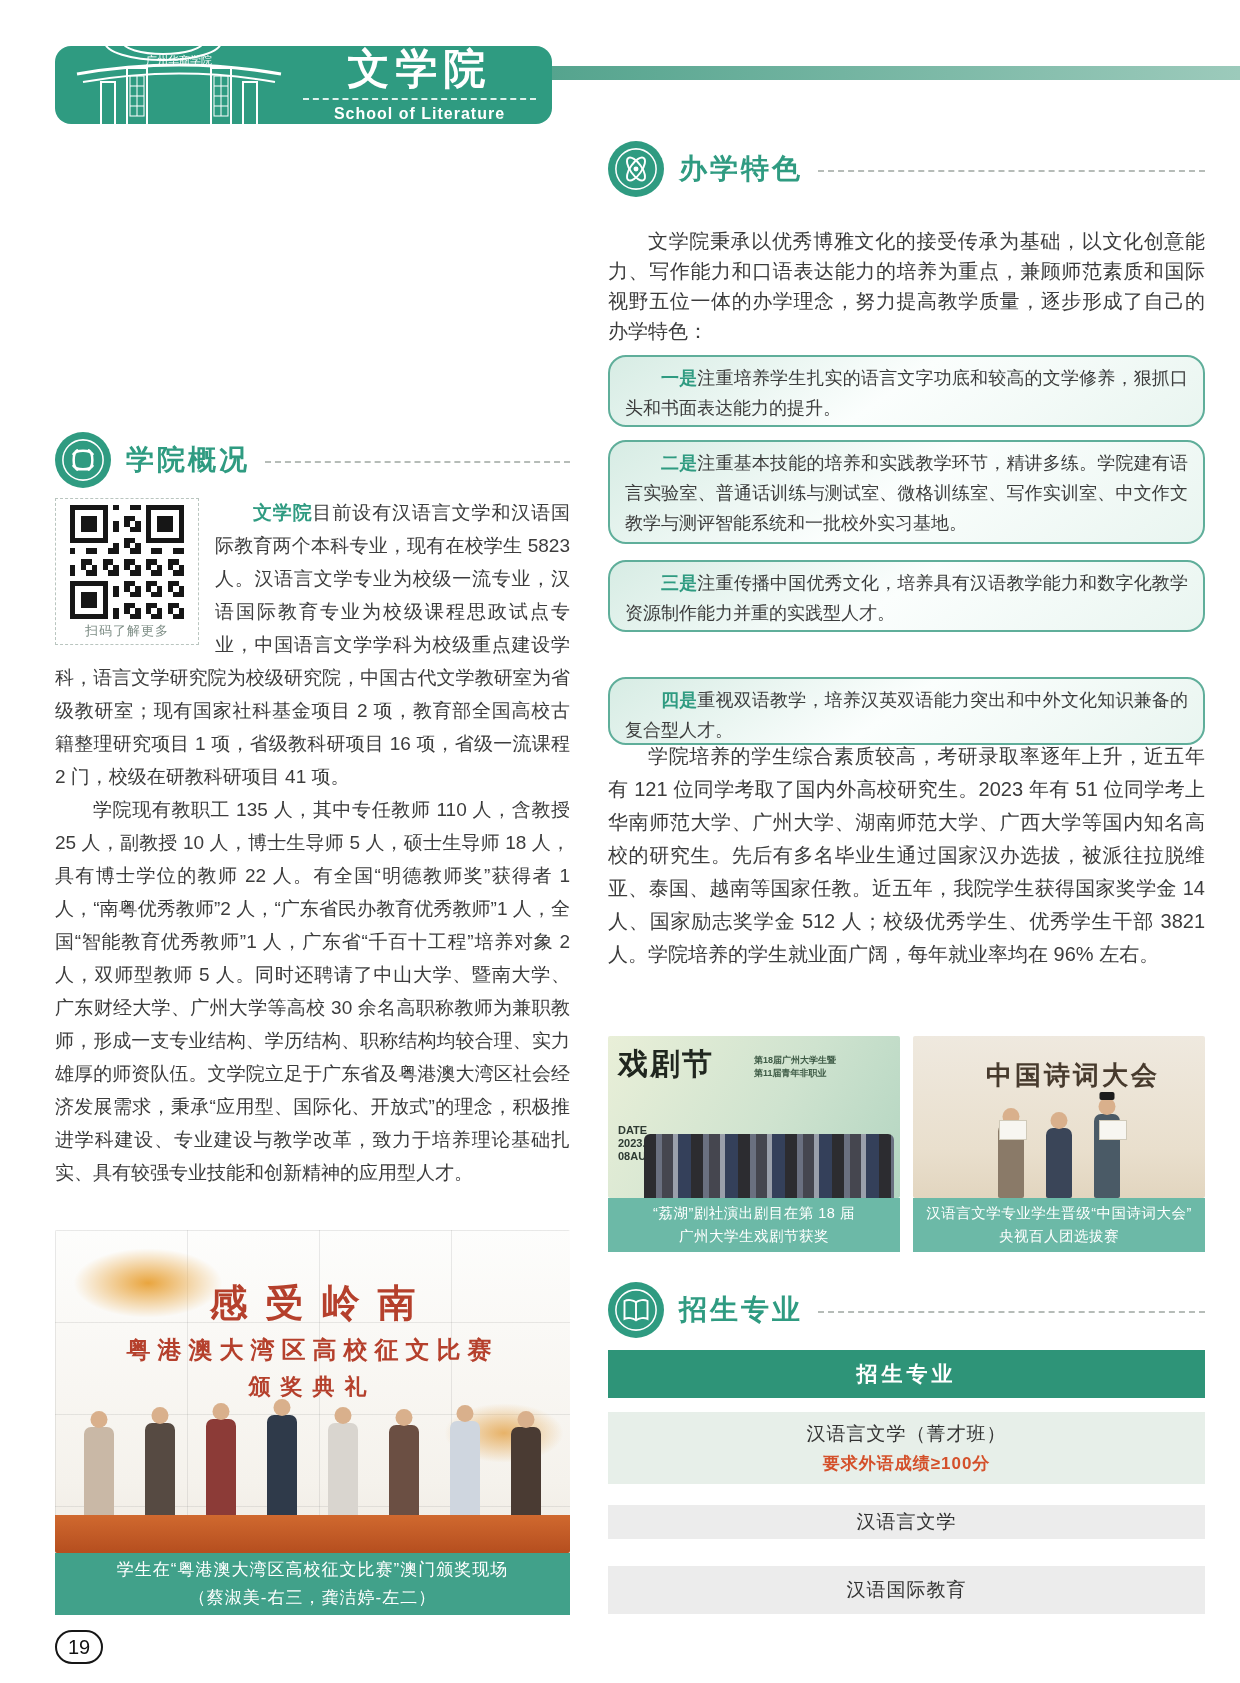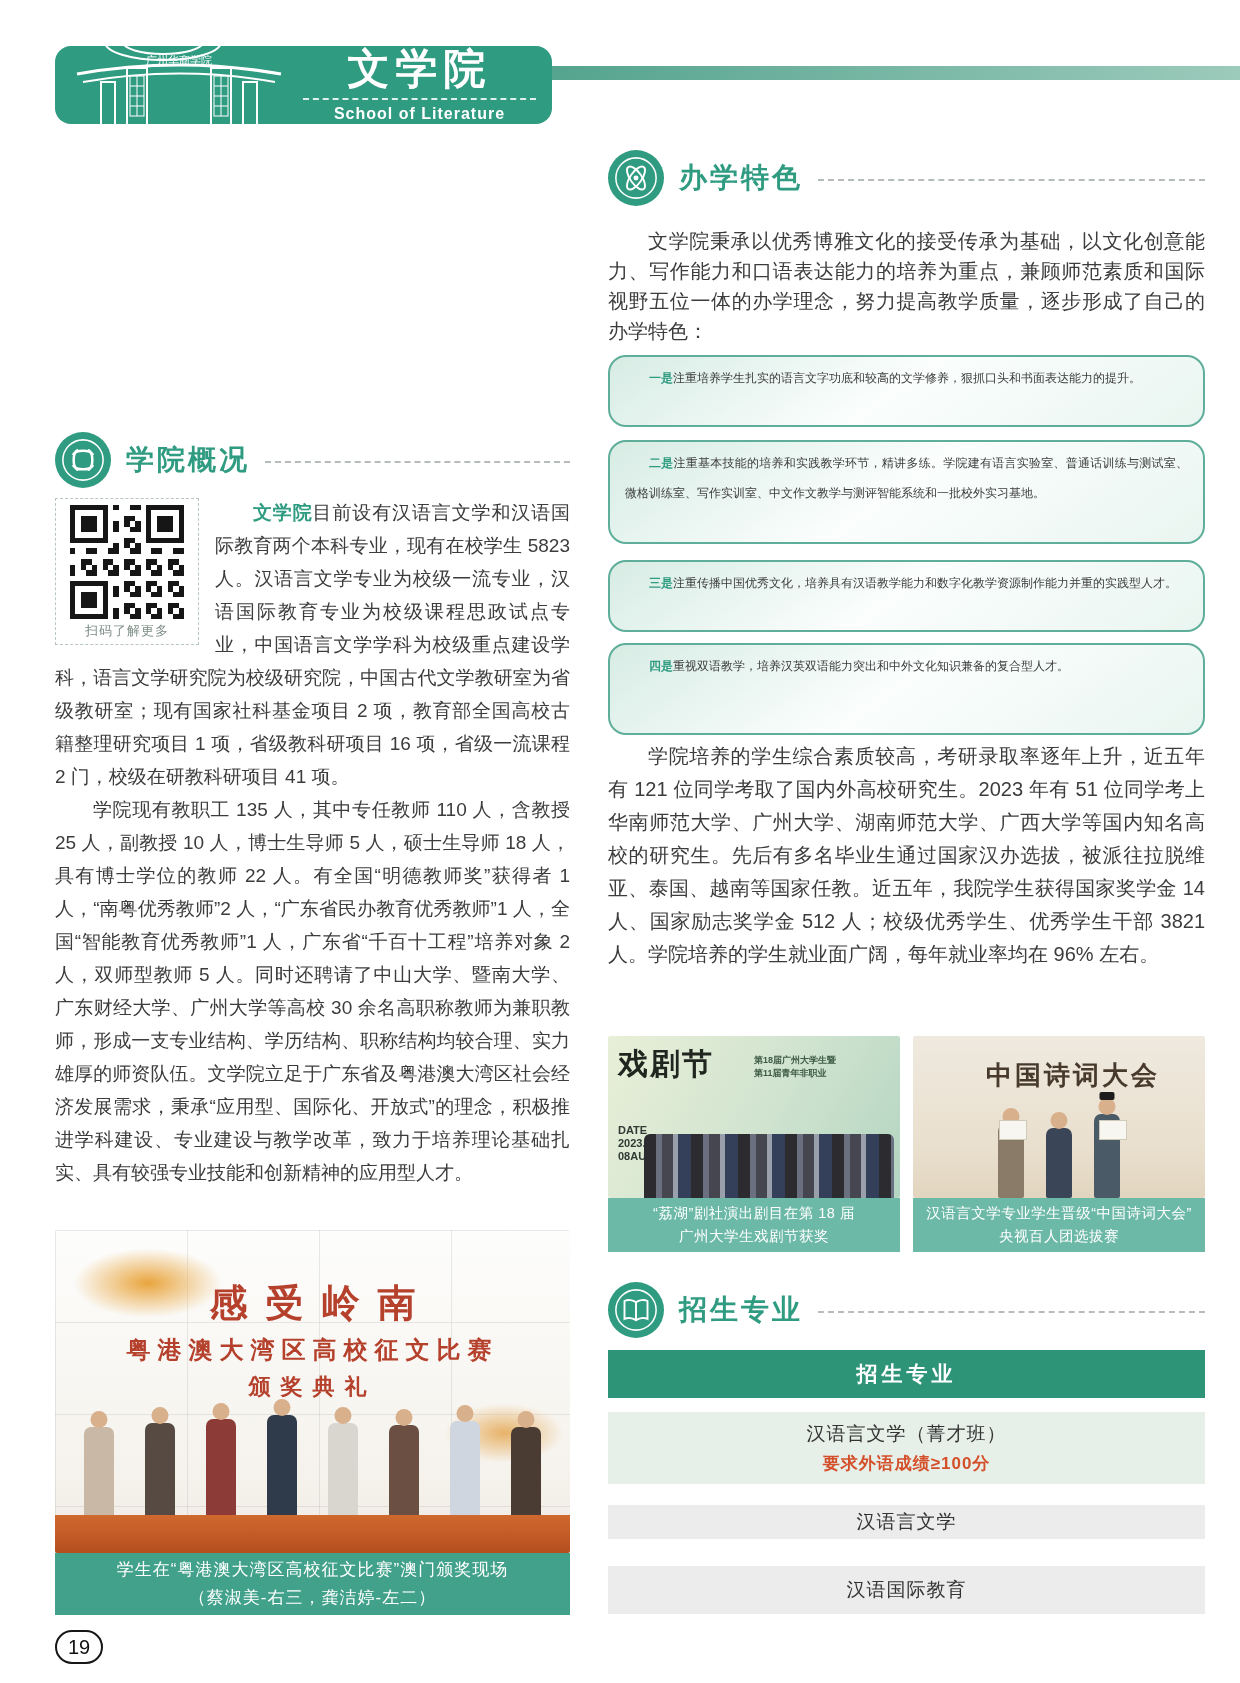--- a/index.html
+++ b/index.html
@@ -78,25 +78,25 @@
   .fig::before{content:"";position:absolute;left:50%;top:-16px;transform:translateX(-50%);
            width:17px;height:17px;border-radius:50%;background:#d9b08c;}
   .award-caption{position:absolute;left:55px;top:1553px;width:515px;height:62px;background:#41a18a;
            color:#fff;display:flex;flex-direction:column;align-items:center;justify-content:center;
            font-size:17px;line-height:28px;letter-spacing:1px;text-align:center;}
 
   .page-num{position:absolute;left:55px;top:1630px;border:2px solid #161616;border-radius:999px;
             padding:0 11px;height:30px;line-height:30px;font-size:20px;color:#111;}
 
   
-  .sec-head.features{left:608px;top:150px;width:597px;}
+  .sec-head.features{left:608px;top:141px;width:597px;}
   .features-intro{position:absolute;left:608px;top:226px;width:597px;font-size:20px;line-height:30px;}
   .fbox{position:absolute;left:608px;width:597px;box-sizing:border-box;border:2px solid #5fae9a;
         border-radius:18px;padding:6px 15px;background:linear-gradient(145deg,#d7ece4 0%,#fbfefd 48%,#e9f5f0 100%);}
-  .fbox .para{font-size:12px;line-height:30px;}
+  .fbox .para{font-size:18px;line-height:30px;}
   .features-outcome{position:absolute;left:608px;top:740px;width:597px;font-size:20px;line-height:33px;}
 
   .photo-drama{left:608px;top:1036px;width:292px;height:162px;
       background:linear-gradient(120deg,#e9efd8 0%,#cfe3cf 55%,#b3d5c1 100%);}
   .drama-title{position:absolute;left:10px;top:8px;font-size:30px;font-weight:700;color:#20261f;letter-spacing:2px;}
   .drama-sub{position:absolute;left:146px;top:18px;font-size:9px;font-weight:700;color:#3d5a45;line-height:13px;}
   .drama-date{position:absolute;left:10px;top:88px;font-size:11px;font-weight:700;color:#2e3a33;
       line-height:13px;white-space:pre-line;}
   .drama-crowd{position:absolute;left:36px;right:6px;bottom:0;height:64px;
       background:repeating-linear-gradient(90deg,#2c2c30 0 12px,#6a7080 12px 18px,#45464f 18px 29px,#9aa0ab 29px 34px,#34405a 34px 47px);
@@ -229,21 +229,21 @@
 
   <div class="fbox" style="top:355px;height:72px">
     <p class="para indent"><span class="lead-green">一是</span><span>注重培养学生扎实的语言文字功底和较高的文学修养，狠抓口头和书面表达能力的提升。</span></p>
   </div>
   <div class="fbox" style="top:440px;height:104px">
     <p class="para indent"><span class="lead-green">二是</span><span>注重基本技能的培养和实践教学环节，精讲多练。学院建有语言实验室、普通话训练与测试室、微格训练室、写作实训室、中文作文教学与测评智能系统和一批校外实习基地。</span></p>
   </div>
   <div class="fbox" style="top:560px;height:72px">
     <p class="para indent"><span class="lead-green">三是</span><span>注重传播中国优秀文化，培养具有汉语教学能力和数字化教学资源制作能力并重的实践型人才。</span></p>
   </div>
-  <div class="fbox" style="top:643px;height:92px">
+  <div class="fbox" style="top:677px;height:68px">
     <p class="para indent"><span class="lead-green">四是</span><span>重视双语教学，培养汉英双语能力突出和中外文化知识兼备的复合型人才。</span></p>
   </div>
 
   <div class="features-outcome para indent">学院培养的学生综合素质较高，考研录取率逐年上升，近五年有 121 位同学考取了国内外高校研究生。2023 年有 51 位同学考上华南师范大学、广州大学、湖南师范大学、广西大学等国内知名高校的研究生。先后有多名毕业生通过国家汉办选拔，被派往拉脱维亚、泰国、越南等国家任教。近五年，我院学生获得国家奖学金 14 人、国家励志奖学金 512 人；校级优秀学生、优秀学生干部 3821 人。学院培养的学生就业面广阔，每年就业率均在 96% 左右。</div>
 
   <div class="photo photo-drama">
     <div class="drama-title">戏剧节</div>
     <div class="drama-sub">
       <div>第18届广州大学生暨</div>
       <div>第11届青年非职业</div>

